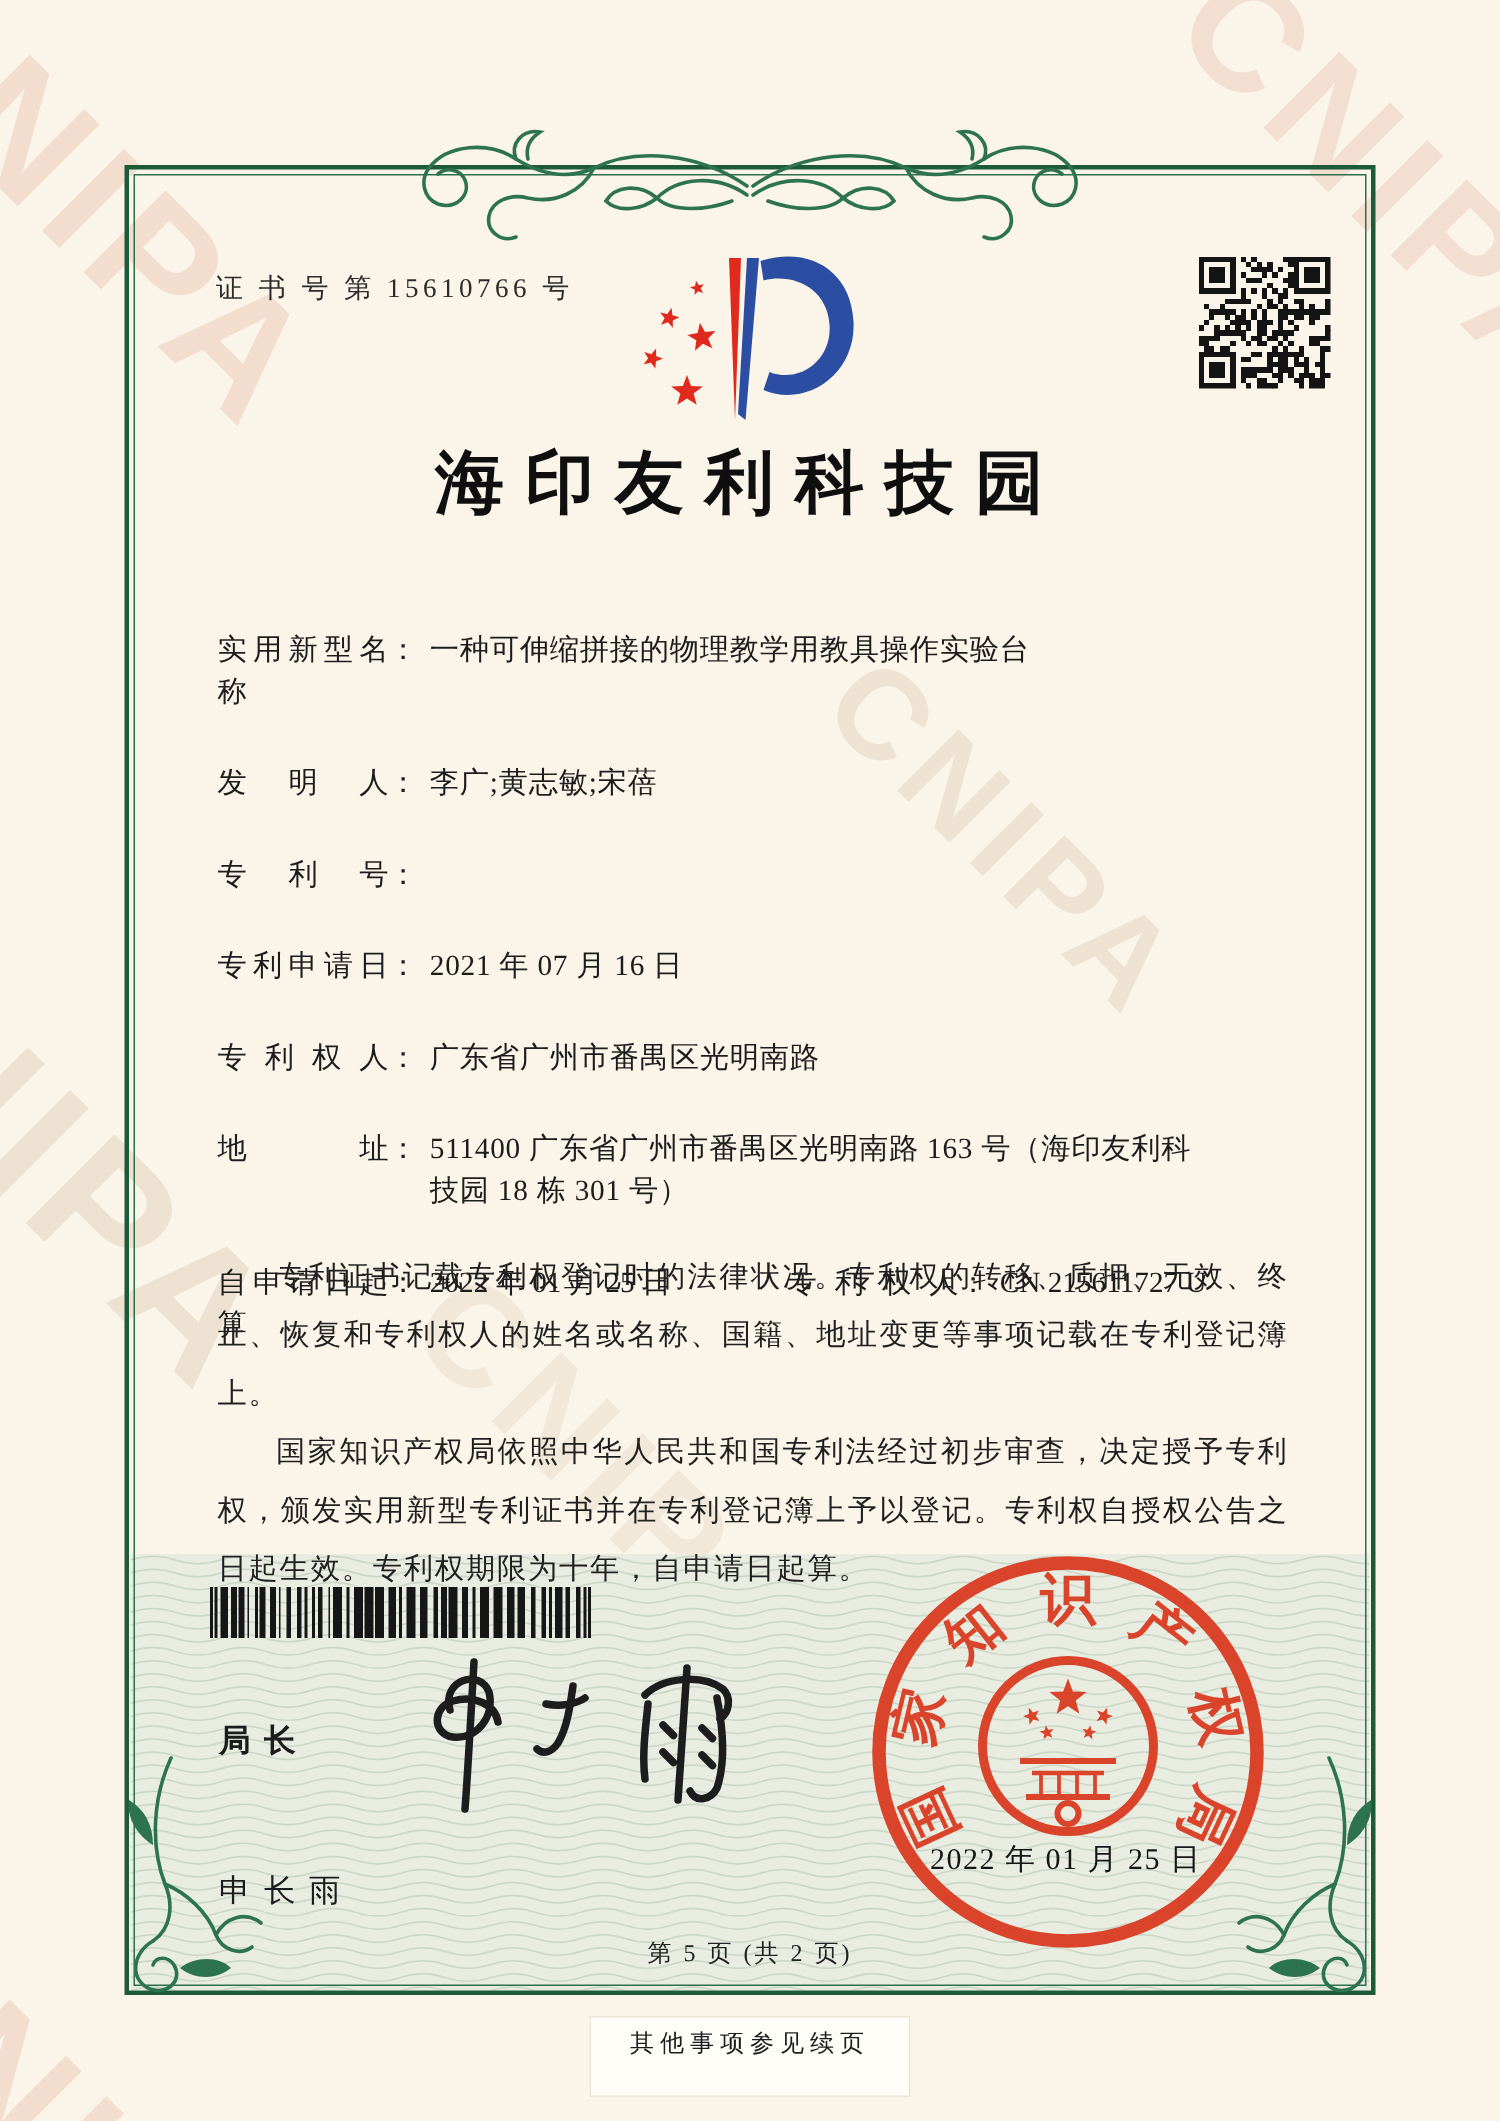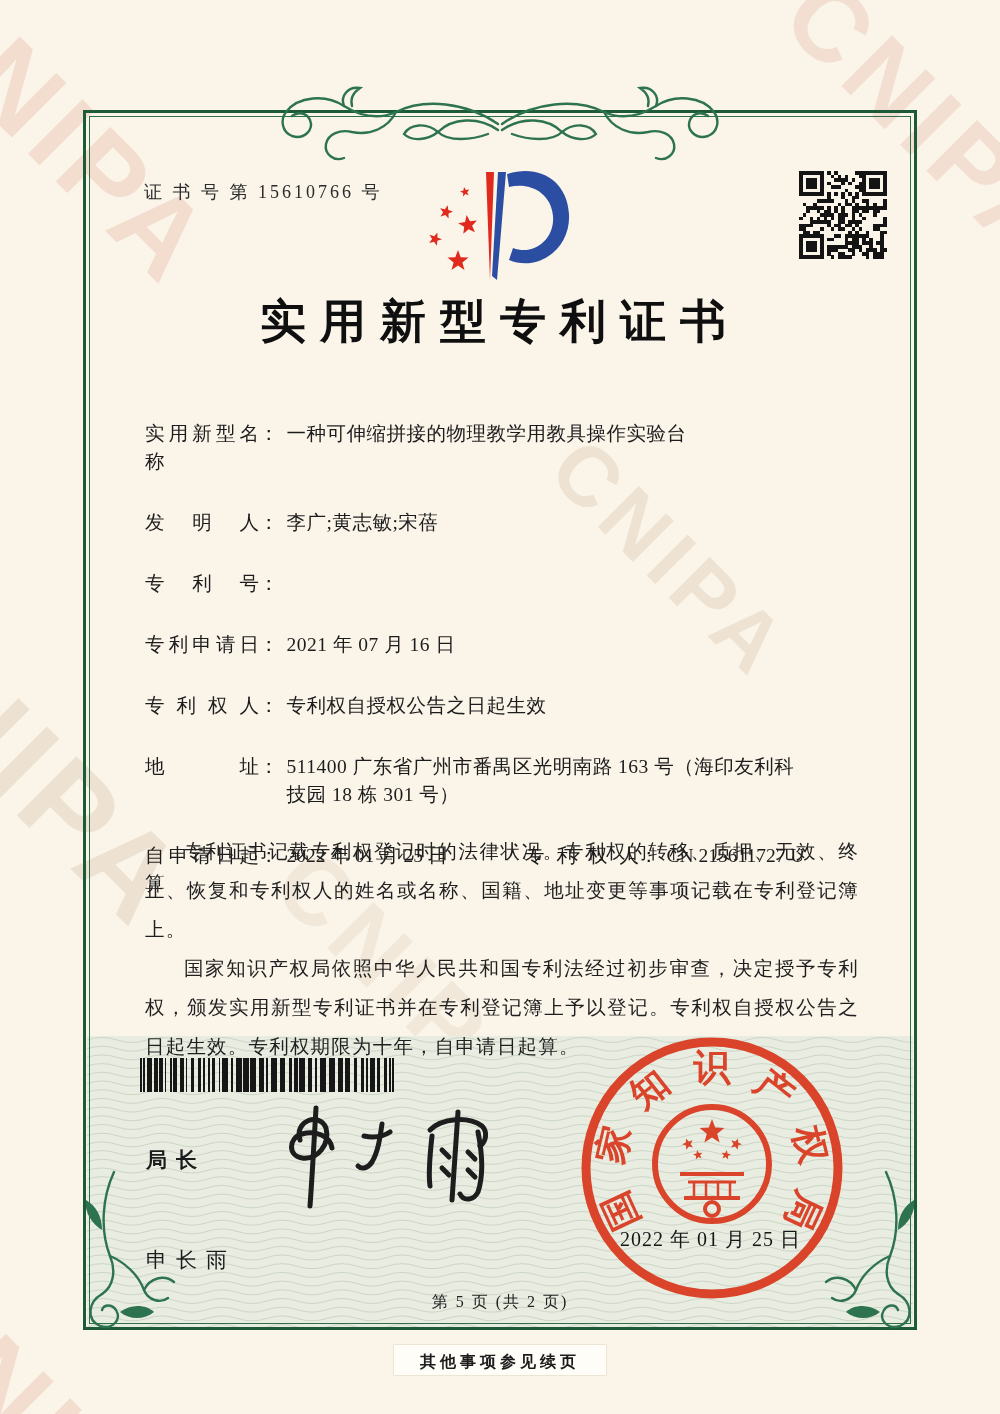--- a/index.html
+++ b/index.html
@@ -66,21 +66,21 @@
 
   .seal{position:absolute;left:578px;top:1034px;z-index:6;opacity:.94;}
   .seal-ch{font-size:37px;font-weight:700;fill:#d93a20;text-anchor:middle;dominant-baseline:central;
            font-family:"Liberation Serif","DejaVu Serif",serif;}
   .emblem-line{stroke:#d93a20;fill:none;}
   .seal-date{position:absolute;left:620px;top:1226px;font-size:20px;letter-spacing:1px;color:#161616;z-index:7;}
 
   .page-info{position:absolute;left:0;width:100%;top:1292px;text-align:center;font-size:16px;
              letter-spacing:2px;z-index:6;color:#222;}
   .footer-note{position:absolute;left:50%;transform:translateX(-50%);top:1344px;background:#fffdf8;
-               border:1px solid #ece4d4;padding:7px 26px 2px;font-size:16px;letter-spacing:4px;z-index:6;font-weight:bold;}
+               border:1px solid #ece4d4;padding:7px 26px 24px;font-size:16px;letter-spacing:4px;z-index:6;}
 </style>
 </head>
 <body>
 
 <div id="page">
 
   <div class="wm wm-1">CNIPA</div>
   <div class="wm wm-2">CNIPA</div>
   <div class="wm wm-3">CNIPA</div>
   <div class="wm wm-4">CNIPA</div>
@@ -489,21 +489,21 @@
           <rect x="12" y="24" width="1.02" height="1.02"></rect>
           <rect x="13" y="24" width="1.02" height="1.02"></rect>
           <rect x="14" y="24" width="1.02" height="1.02"></rect>
           <rect x="19" y="24" width="1.02" height="1.02"></rect>
           <rect x="21" y="24" width="1.02" height="1.02"></rect>
           <rect x="22" y="24" width="1.02" height="1.02"></rect>
           <rect x="23" y="24" width="1.02" height="1.02"></rect>
         </g>
     </svg>
 
-    <div class="title">实用新型专利证书</div>
+    <div class="title">海印友利科技园</div>
 
     <div class="fields">
       <div class="field-row">
         <span class="flabel">实用新型名称</span>
           <span class="fcolon">：</span>
           <span class="fvalue">一种可伸缩拼接的物理教学用教具操作实验台</span>
       </div>
       <div class="field-row">
         <span class="flabel">发明人</span>
           <span class="fcolon">：</span>
@@ -514,21 +514,21 @@
           <span class="fcolon">：</span>
       </div>
       <div class="field-row">
         <span class="flabel">专利申请日</span>
           <span class="fcolon">：</span>
           <span class="fvalue">2021 年 07 月 16 日</span>
       </div>
       <div class="field-row">
         <span class="flabel">专利权人</span>
           <span class="fcolon">：</span>
-          <span class="fvalue">专利权自授权公告之日起生效</span>
+          <span class="fvalue">广东省广州市番禺区光明南路</span>
       </div>
       <div class="field-row addr">
         <span class="flabel">地址</span>
           <span class="fcolon">：</span>
           <span class="fvalue">511400 广东省广州市番禺区光明南路 163 号（海印友利科技园 18 栋 301 号）</span>
       </div>
       <div class="grant-row">
         <span class="grant-left">
           <span class="flabel">自申请日起算</span>
             <span class="fcolon">：</span>

